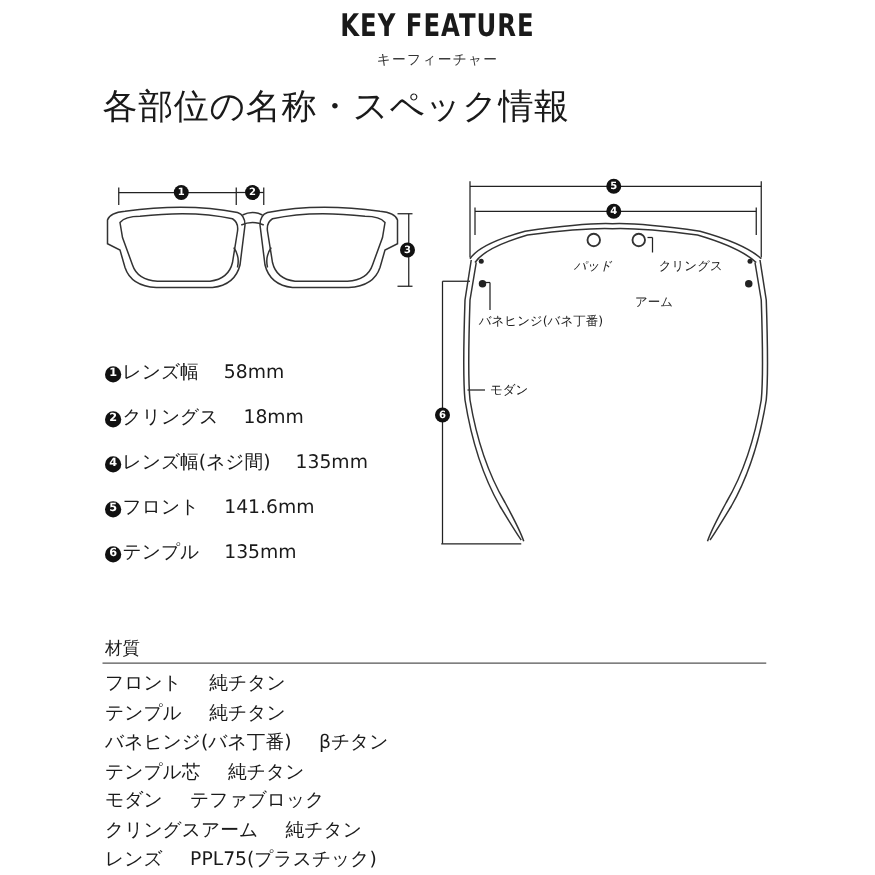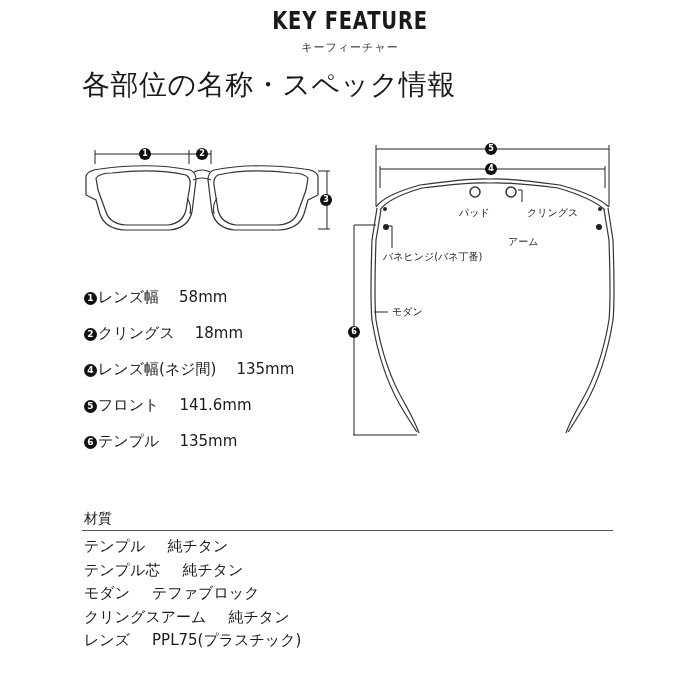--- a/index.html
+++ b/index.html
@@ -104,21 +104,21 @@
     <circle cx="475" cy="192" r="5" fill="none" stroke="#333" stroke-width="1.5"></circle>
     <circle cx="511" cy="192" r="5" fill="none" stroke="#333" stroke-width="1.5"></circle>
   </g>
   <g>
     <circle cx="491" cy="149" r="6" fill="#111"></circle>
     <circle cx="491" cy="169" r="6" fill="#111"></circle>
     <circle cx="354" cy="332" r="6" fill="#111"></circle>
   </g>
 </svg>
 
-<div class="abs" style="left:459px;top:206px;font-size:10px;color:#222;">パッド</div>
+<div class="abs" style="left:459px;top:206px;font-size:10px;color:#222;font-style:italic;">パッド</div>
 <div class="abs" style="left:495px;top:206px;font-size:10px;color:#222;margin-left:32px;">クリングス</div>
 <div class="abs" style="left:508px;top:220px;font-size:10px;color:#222;margin-top:15px;">アーム</div>
 <div class="abs" style="left:383px;top:250px;font-size:10px;color:#222;">バネヒンジ(バネ丁番)</div>
 <div class="abs" style="left:392px;top:305px;font-size:10px;color:#222;">モダン</div>
 
 <div class="abs" style="left:139px;top:148px;width:12px;text-align:center;font-size:8px;font-weight:bold;color:#fff;line-height:12px;">1</div>
 <div class="abs" style="left:196px;top:148px;width:12px;text-align:center;font-size:8px;font-weight:bold;color:#fff;line-height:12px;">2</div>
 <div class="abs" style="left:320px;top:194px;width:12px;text-align:center;font-size:8px;font-weight:bold;color:#fff;line-height:12px;">3</div>
 <div class="abs" style="left:485px;top:143px;width:12px;text-align:center;font-size:8px;font-weight:bold;color:#fff;line-height:12px;">5</div>
 <div class="abs" style="left:485px;top:163px;width:12px;text-align:center;font-size:8px;font-weight:bold;color:#fff;line-height:12px;">4</div>
@@ -138,18 +138,20 @@
     <span class="spec-num">5</span><span class="spec-label">フロント</span><span>141.6mm</span>
   </div>
   <div class="spec-row">
     <span class="spec-num">6</span><span class="spec-label">テンプル</span><span>135mm</span>
   </div>
 </div>
 
 <div class="abs mat-title">材質</div>
 <div class="abs mat-divider"></div>
 <div class="abs mat-list">
+  <div class="mat-row"><span class="mat-label">フロント</span><span>純チタン</span></div>
   <div class="mat-row"><span class="mat-label">テンプル</span><span>純チタン</span></div>
+  <div class="mat-row"><span class="mat-label">バネヒンジ(バネ丁番)</span><span>βチタン</span></div>
   <div class="mat-row"><span class="mat-label">テンプル芯</span><span>純チタン</span></div>
   <div class="mat-row"><span class="mat-label">モダン</span><span>テファブロック</span></div>
   <div class="mat-row"><span class="mat-label">クリングスアーム</span><span>純チタン</span></div>
   <div class="mat-row"><span class="mat-label">レンズ</span><span>PPL75(プラスチック)</span></div>
 </div>
 
 </body></html>

